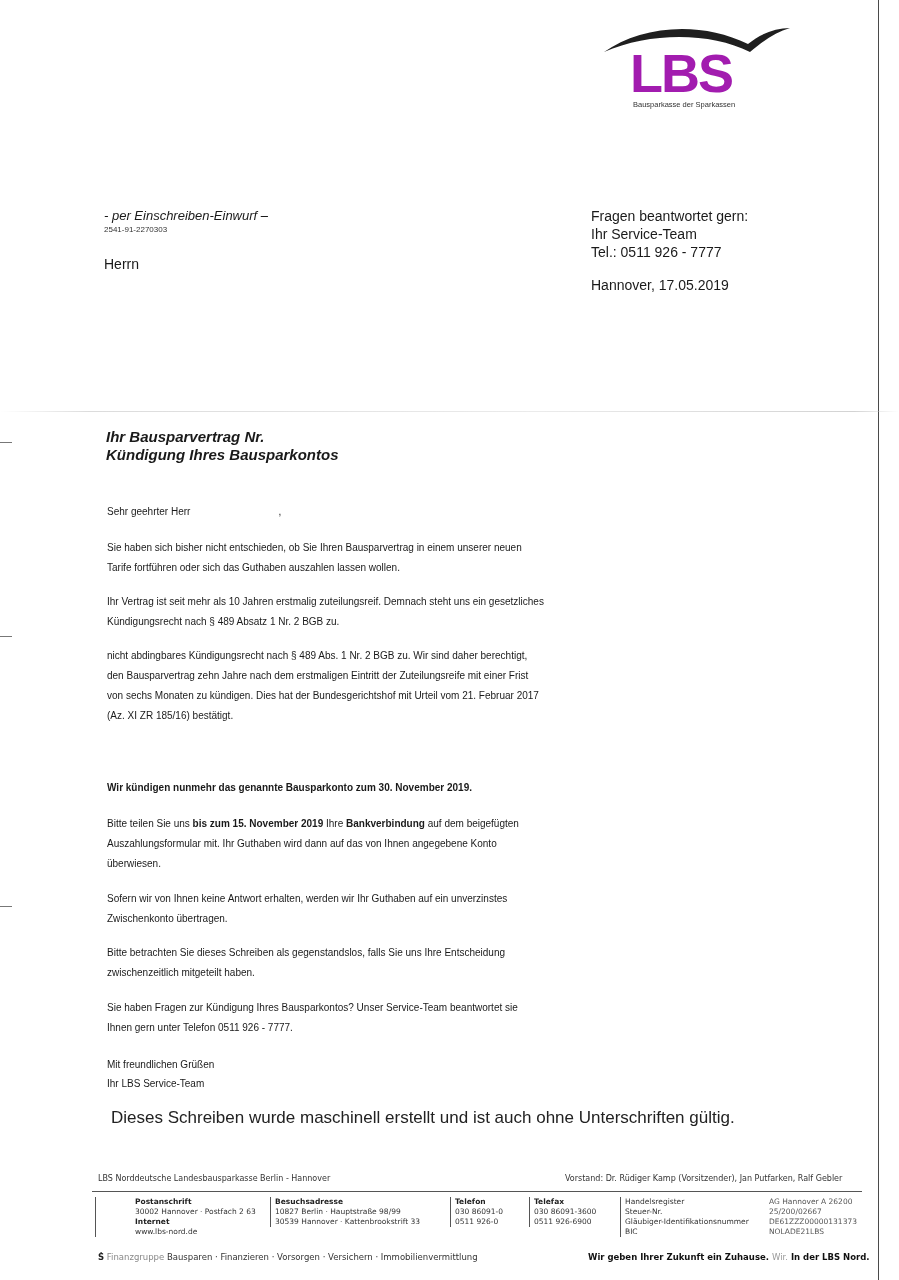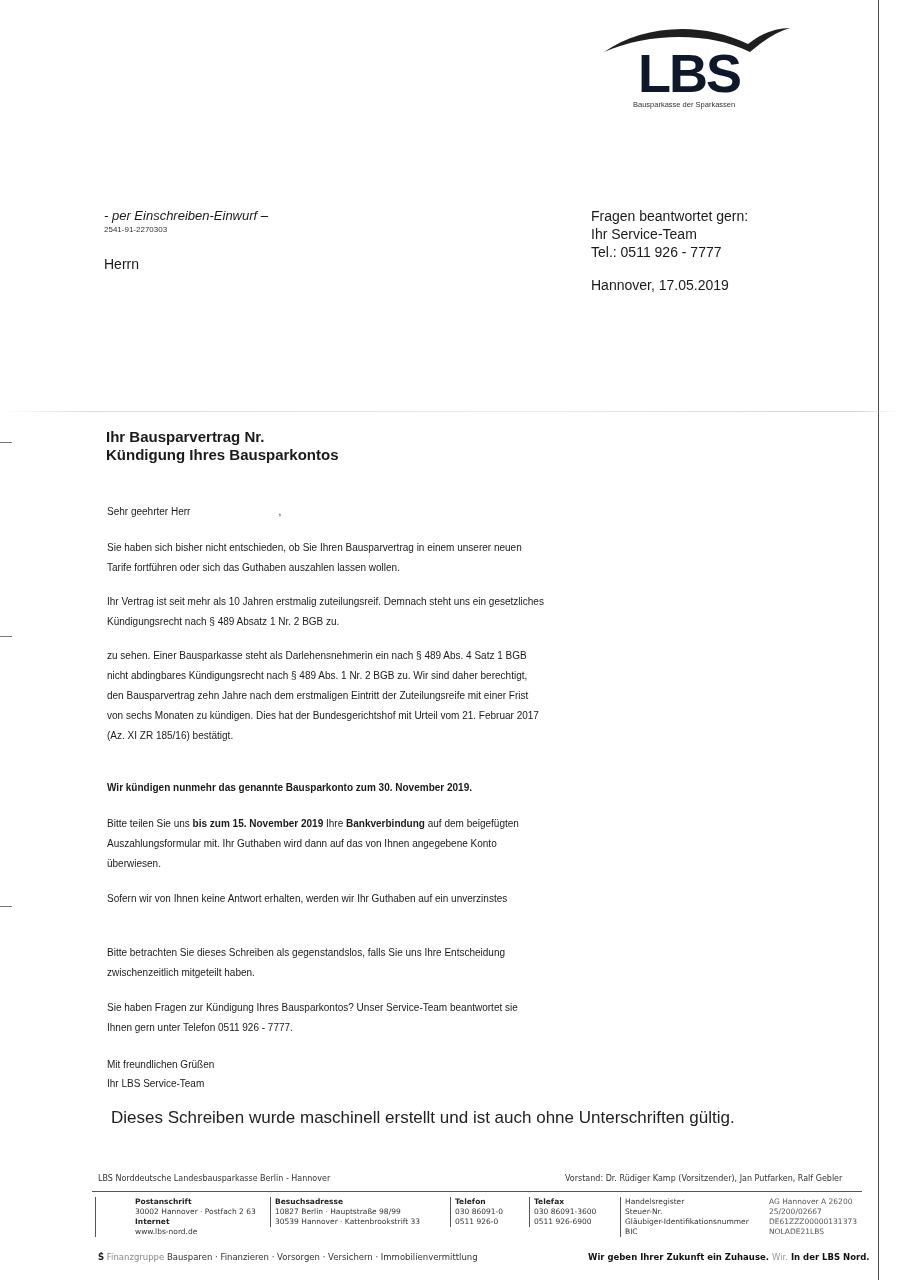--- a/index.html
+++ b/index.html
@@ -44,23 +44,22 @@
       width: 190px; height: 100px;
     }
     .logo svg { position: absolute; left: 0; top: 0; }
     .logo-text {
       position: absolute;
       left: 30px; top: 28px;
       font-family: "Liberation Sans", sans-serif;
       font-weight: bold;
       font-size: 54px;
       letter-spacing: -2px;
-      color: #0f172a;
+      color: #a21caf;
       line-height: 1;
-      margin-left: 8px;
     }
     .logo-sub {
       position: absolute;
       left: 33px; top: 82px;
       font-size: 7.5px;
       color: #333;
       white-space: nowrap;
     }
 
     
@@ -88,20 +87,21 @@
       left: 591px; top: 277px;
       font-size: 14px;
     }
 
     
     .subject {
       left: 106px; top: 428px;
       font-size: 15px;
       font-weight: bold;
       line-height: 18px;
+      font-style: italic;
     }
 
     .body-text {
       position: absolute;
       left: 107px;
       width: 700px;
       font-size: 10px;
       line-height: 20px;
       color: #1a1a1a;
     }
@@ -222,37 +222,37 @@
   <p>Sie haben sich bisher nicht entschieden, ob Sie Ihren Bausparvertrag in einem unserer neuen</p>
   <p>Tarife fortführen oder sich das Guthaben auszahlen lassen wollen.</p>
 </div>
 
 <div class="body-text p2">
   <p>Ihr Vertrag ist seit mehr als 10 Jahren erstmalig zuteilungsreif. Demnach steht uns ein gesetzliches</p>
   <p>Kündigungsrecht nach § 489 Absatz 1 Nr. 2 BGB zu.</p>
 </div>
 
 <div class="body-text p3">
-  <p>zu sehen. Einer Bausparkasse steht als Darlehensnehmerin ein nach § 489 Abs. 4 Satz 1 BGB</p>
   <p>nicht abdingbares Kündigungsrecht nach § 489 Abs. 1 Nr. 2 BGB zu. Wir sind daher berechtigt,</p>
   <p>den Bausparvertrag zehn Jahre nach dem erstmaligen Eintritt der Zuteilungsreife mit einer Frist</p>
   <p>von sechs Monaten zu kündigen. Dies hat der Bundesgerichtshof mit Urteil vom 21. Februar 2017</p>
   <p>(Az. XI ZR 185/16) bestätigt.</p>
 </div>
 
 <div class="body-text p4">Wir kündigen nunmehr das genannte Bausparkonto zum 30. November 2019.</div>
 
 <div class="body-text p5">
   <p><span>Bitte teilen Sie uns </span><span class="bold">bis zum 15. November 2019</span><span> Ihre </span><span class="bold">Bankverbindung</span><span> auf dem beigefügten</span></p>
   <p>Auszahlungsformular mit. Ihr Guthaben wird dann auf das von Ihnen angegebene Konto</p>
   <p>überwiesen.</p>
 </div>
 
 <div class="body-text p6">
   <p>Sofern wir von Ihnen keine Antwort erhalten, werden wir Ihr Guthaben auf ein unverzinstes</p>
+  <p>Zwischenkonto übertragen.</p>
 </div>
 
 <div class="body-text p7">
   <p>Bitte betrachten Sie dieses Schreiben als gegenstandslos, falls Sie uns Ihre Entscheidung</p>
   <p>zwischenzeitlich mitgeteilt haben.</p>
 </div>
 
 <div class="body-text p8">
   <p>Sie haben Fragen zur Kündigung Ihres Bausparkontos? Unser Service-Team beantwortet sie</p>
   <p>Ihnen gern unter Telefon 0511 926 - 7777.</p>

